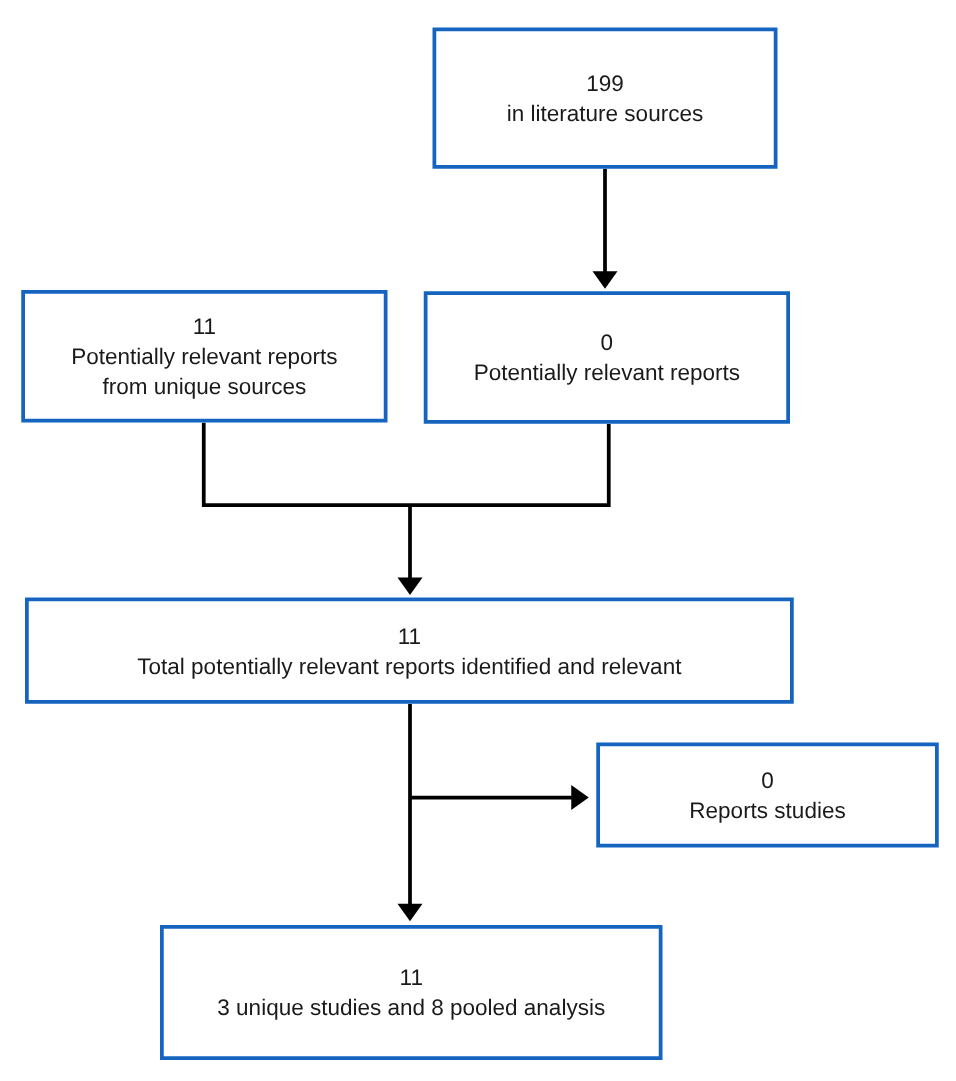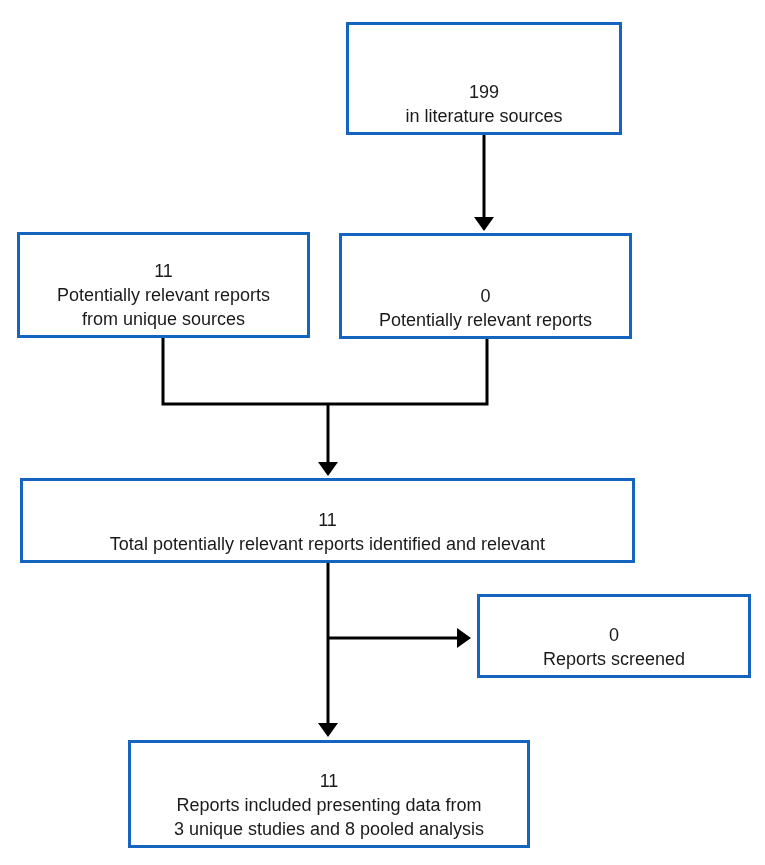--- a/index.html
+++ b/index.html
@@ -26,21 +26,21 @@
     pointer-events: none;
   }
   .connectors path, .connectors line { stroke: currentColor; stroke-width: 3; fill: none; }
   .connectors polygon { fill: currentColor; stroke: none; }
   .box {
     position: absolute;
     background: var(--background);
     border: 3px solid var(--box-border);
     display: flex;
     flex-direction: column;
-    justify-content: flex-end;
+    justify-content: center;
     align-items: center;
     text-align: center;
     font-size: 18px;
     line-height: 24px;
     padding: 4px 4px;
   }
   .box-citations   { left: 346px; top: 22px;  width: 276px; height: 113px; }
   .box-other       { left: 17px;  top: 232px; width: 293px; height: 106px; }
   .box-screened    { left: 339px; top: 233px; width: 293px; height: 106px; }
   .box-total       { left: 20px;  top: 478px; width: 615px; height: 85px;  }
@@ -95,22 +95,21 @@
     <div>Potentially relevant reports</div>
   </div>
 
   <div class="box box-total">
     <div>11</div>
     <div>Total potentially relevant reports identified and relevant</div>
   </div>
 
   <div class="box box-excluded">
     <div>0</div>
-    <div>Reports screened</div>
+    <div>Reports studies</div>
   </div>
 
   <div class="box box-included">
     <div>11</div>
-    <div>Reports included presenting data from</div>
     <div>3 unique studies and 8 pooled analysis</div>
   </div>
 
 </div>
 
 </body></html>

